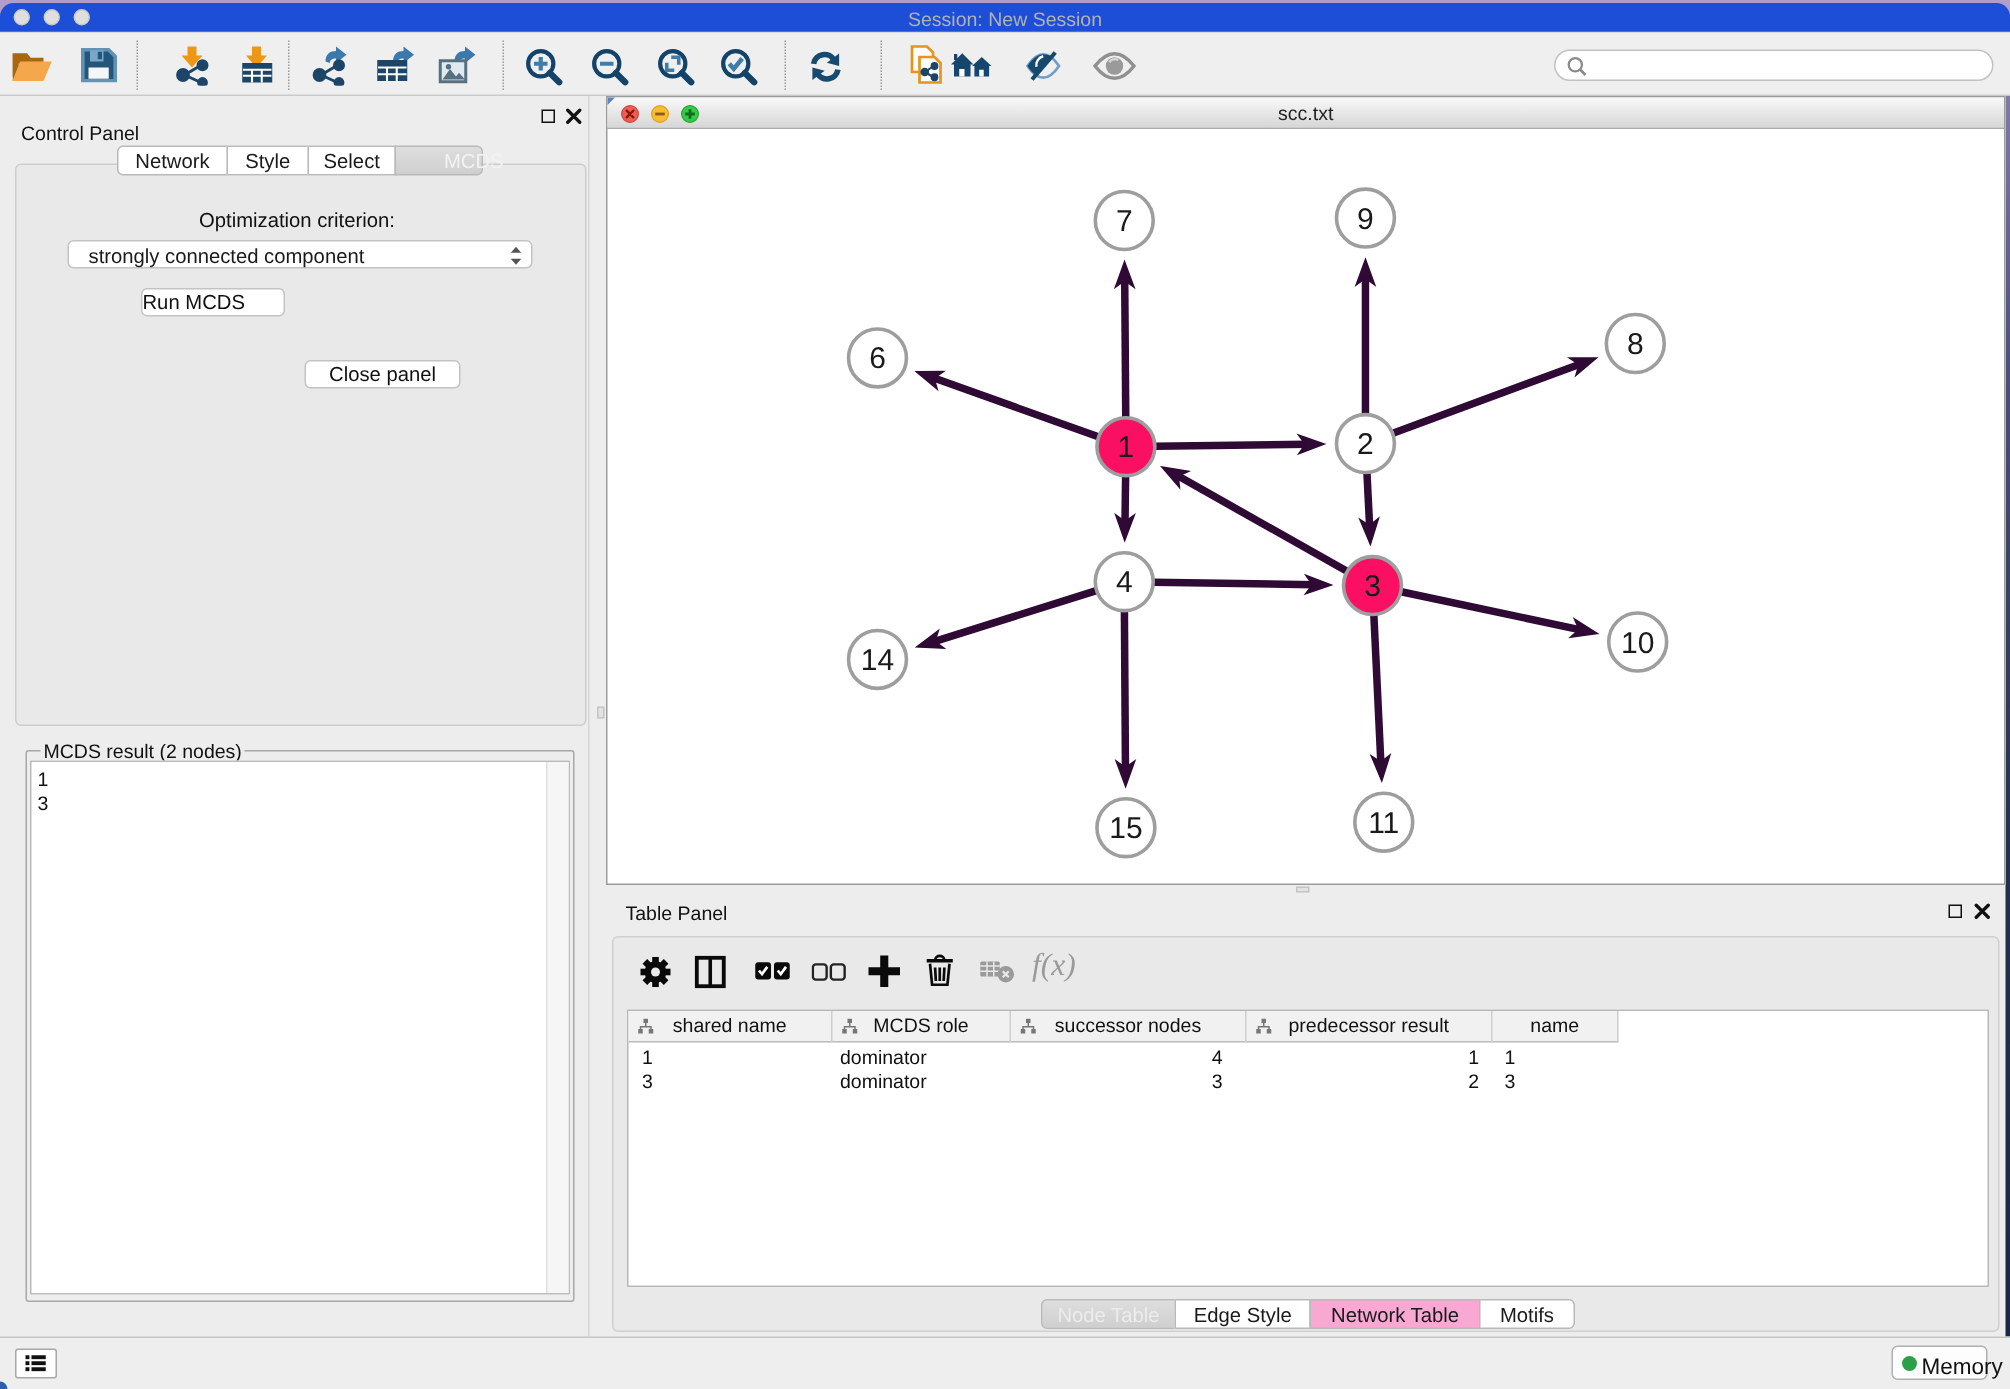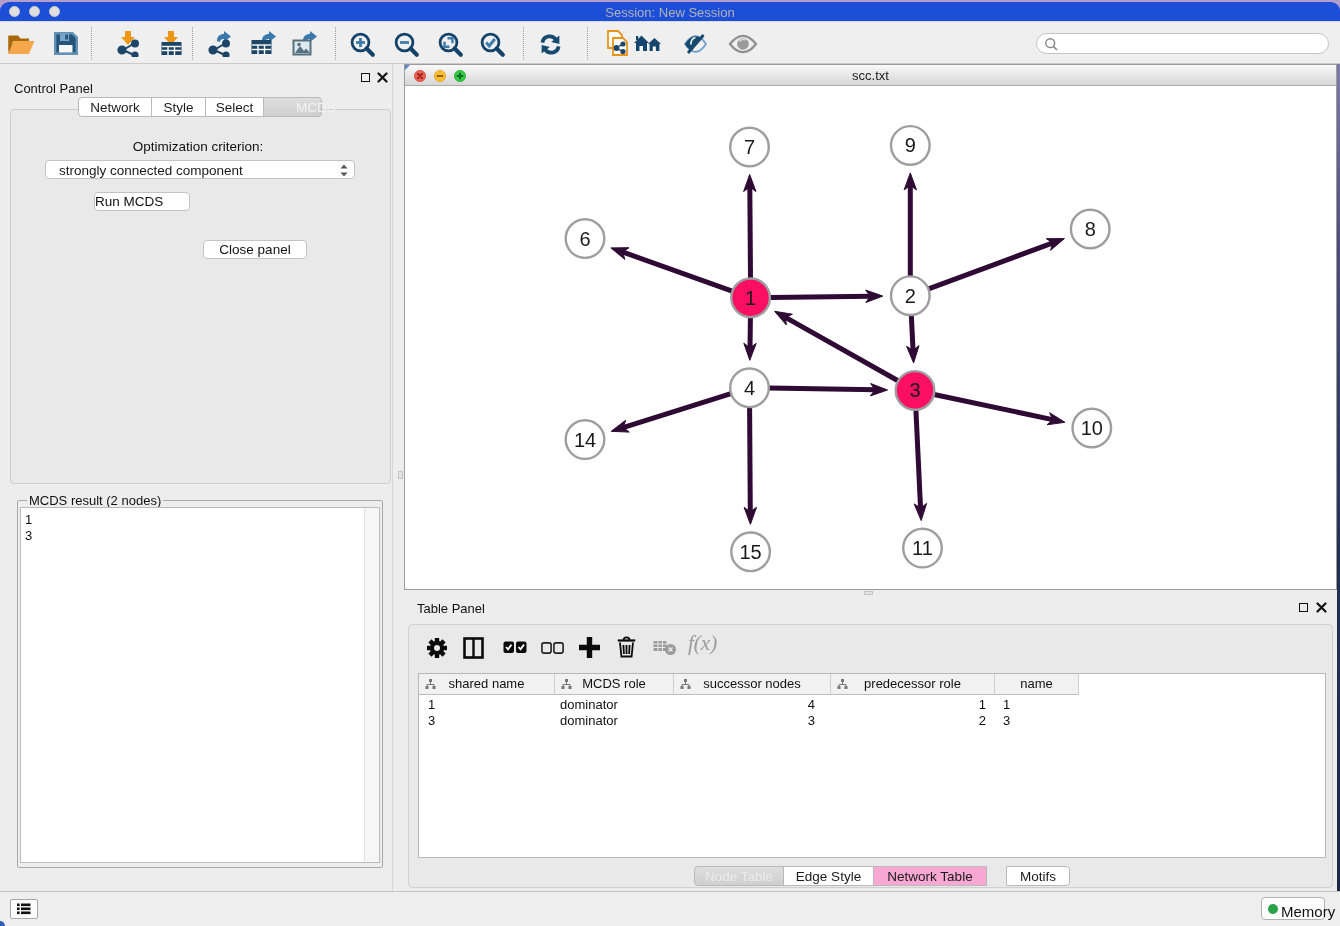--- a/index.html
+++ b/index.html
@@ -358,21 +358,21 @@
       <circle cx="17.5" cy="9.5" r="5.5" fill="#9a9a9a"></circle>
       <path d="M15.5 7.5 l4 4 M19.5 7.5 l-4 4" stroke="#e9e9e9" stroke-width="1.5"></path>
     </svg>
     <div class="abs" style="left:279px;top:6px;font-family:'Liberation Serif',serif;font-style:italic;font-size:21px;color:#9a9a9a;">f(x)</div>
 
     <div class="abs" style="left:9px;top:48px;width:908px;height:185px;background:#fff;border:1px solid #b8b8b8;font-size:13px;color:#111;">
       <div class="abs" style="left:0;top:0;width:660px;height:21px;background:#f1f1f1;border-bottom:1px solid #bdbdbd;"></div>
       <div class="abs" style="left:0;top:0;width:136px;height:21px;border-right:1px solid #cfcfcf;text-align:center;line-height:20px;">shared name</div>
       <div class="abs" style="left:136px;top:0;width:119px;height:21px;border-right:1px solid #cfcfcf;text-align:center;line-height:20px;">MCDS role</div>
       <div class="abs" style="left:255px;top:0;width:157px;height:21px;border-right:1px solid #cfcfcf;text-align:center;line-height:20px;">successor nodes</div>
-      <div class="abs" style="left:412px;top:0;width:164px;height:21px;border-right:1px solid #cfcfcf;text-align:center;line-height:20px;">predecessor role</div>
+      <div class="abs" style="left:412px;top:0;width:164px;height:21px;border-right:1px solid #cfcfcf;text-align:center;line-height:20px;">predecessor result</div>
       <div class="abs" style="left:576px;top:0;width:84px;height:21px;border-right:1px solid #cfcfcf;text-align:center;line-height:20px;">name</div>
       <svg class="abs" style="left:6px;top:5px" width="11" height="11" viewBox="0 0 11 11">
           <g fill="#777">
             <rect x="4" y="0" width="3" height="3"></rect>
             <rect x="0.5" y="7" width="3" height="3"></rect>
             <rect x="7.5" y="7" width="3" height="3"></rect>
           </g>
           <path d="M5.5 3 v2.5 M2 7 v-1.5 h7 V7" stroke="#777" fill="none"></path>
         </svg>
       <svg class="abs" style="left:142px;top:5px" width="11" height="11" viewBox="0 0 11 11">
@@ -409,21 +409,21 @@
       <div class="abs" style="left:141px;top:39px;">dominator</div>
       <div class="abs" style="left:255px;top:39px;width:141px;text-align:right;">3</div>
       <div class="abs" style="left:412px;top:39px;width:155px;text-align:right;">2</div>
       <div class="abs" style="left:584px;top:39px;">3</div>
     </div>
 
     <div class="abs" style="left:285px;top:241px;height:20px;font-size:13.5px;color:#1a1a1a;">
       <div class="abs" style="left:0;top:0;width:90px;height:20px;background:linear-gradient(180deg,#dedede,#cfcfcf);border:1px solid #b9b9b9;border-radius:4px 0 0 4px;text-align:center;line-height:19px;color:#ececec;">Node Table</div>
       <div class="abs" style="left:89px;top:0;width:91px;height:20px;background:#fff;border:1px solid #b9b9b9;text-align:center;line-height:19px;">Edge Style</div>
       <div class="abs" style="left:179px;top:0;width:114px;height:20px;background:#f9a8d4;border:1px solid #b9b9b9;text-align:center;line-height:19px;">Network Table</div>
-      <div class="abs" style="left:292px;top:0;width:64px;height:20px;background:#fff;border:1px solid #b9b9b9;border-radius:0 4px 4px 0;text-align:center;line-height:19px;margin-left:20px;">Motifs</div>
+      <div class="abs" style="left:292px;top:0;width:64px;height:20px;background:#fff;border:1px solid #b9b9b9;border-radius:0 4px 4px 0;text-align:center;line-height:19px;">Motifs</div>
     </div>
   </div>
 </div>
 
 <div class="abs" style="left:0;top:891px;width:1340px;height:35px;background:#eeeeee;border-top:1px solid #c6c6c6;"></div>
 <div class="abs" style="left:10px;top:899px;width:28px;height:20px;background:#fdfdfd;border:1px solid #a8a8a8;border-radius:2px;">
   <svg width="26" height="18" viewBox="0 0 26 18">
     <g fill="#111">
       <rect x="6" y="3.5" width="2.6" height="2.6"></rect>
         <rect x="6" y="7.5" width="2.6" height="2.6"></rect>

